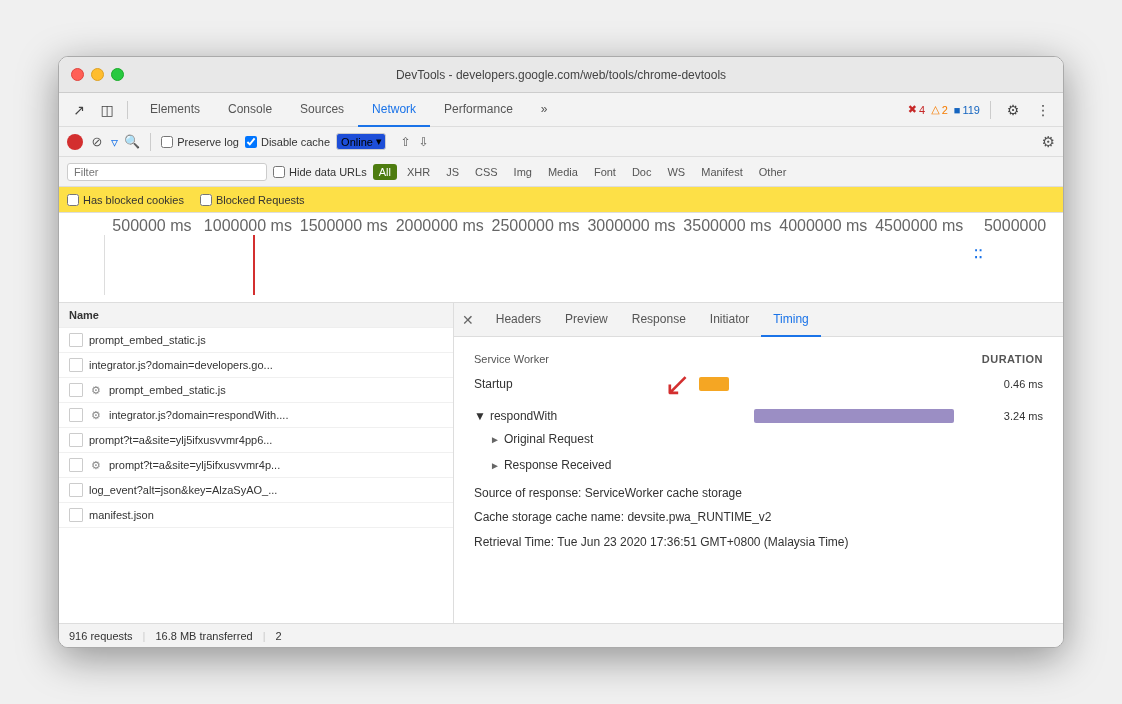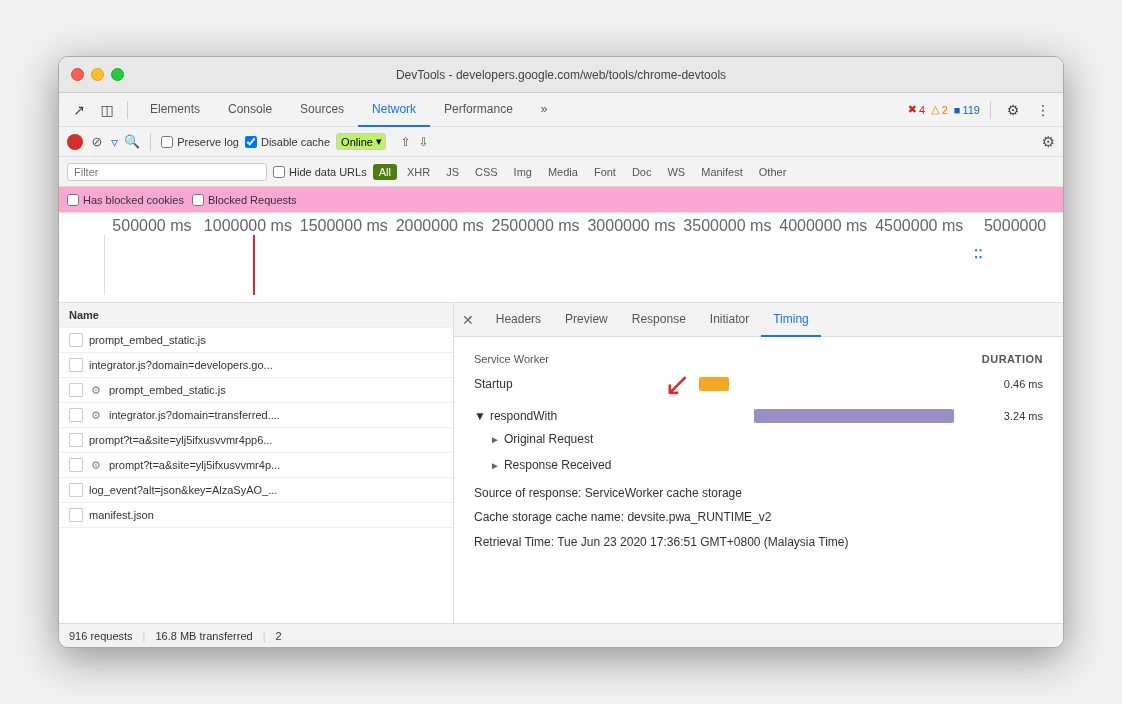--- a/index.html
+++ b/index.html
@@ -124,21 +124,21 @@
       color: #555; cursor: pointer; font-size: 13px;
     }
     .filter-icon { color: #1a73e8; cursor: pointer; font-size: 14px; }
     .search-icon { color: #555; cursor: pointer; font-size: 13px; }
     .checkbox-label {
       display: flex; align-items: flex-start; gap: 4px; cursor: pointer;
       font-size: 11px; color: #333;
     }
     .checkbox-label input { width: 12px; height: 12px; }
     .online-select {
-      background: #bef264;
+      background: #1d4ed8;
       border: 1px solid #ccc;
       border-radius: 3px;
       padding: 1px 4px;
       font-size: 11px;
       cursor: pointer;
       display: flex; align-items: center; gap: 3px;
     }
     .upload-download {
       display: flex; gap: 8px; align-items: center; color: #555;
       margin-left: 8px;
@@ -169,27 +169,27 @@
       border-radius: 3px;
       cursor: pointer;
       font-size: 11px;
       color: #555;
     }
     .filter-type.active {
       background: #4d7c0f;
       color: white;
     }
     .blocked-row {
-      background: #f9a8d4;
+      background: #fde047;
       border-bottom: 1px solid #ddd;
       display: flex;
       align-items: center;
       padding: 0 8px;
       height: 26px;
-      gap: 8px;
+      gap: 16px;
     }
     
     .timeline-area {
       background: #fff;
       border-bottom: 1px solid #ddd;
       height: 90px;
       position: relative;
       overflow: hidden;
     }
     .timeline-labels {
@@ -540,21 +540,21 @@
         <span class="file-name">integrator.js?domain=developers.go...</span>
       </div>
       <div class="file-row">
         <div class="file-icon"></div>
         <div class="file-gear">⚙</div>
         <span class="file-name">prompt_embed_static.js</span>
       </div>
       <div class="file-row">
         <div class="file-icon"></div>
         <div class="file-gear">⚙</div>
-        <span class="file-name">integrator.js?domain=transferred....</span>
+        <span class="file-name">integrator.js?domain=respondWith....</span>
       </div>
       <div class="file-row">
         <div class="file-icon"></div>
         <span class="file-name">prompt?t=a&amp;site=ylj5ifxusvvmr4pp6...</span>
       </div>
       <div class="file-row">
         <div class="file-icon"></div>
         <div class="file-gear">⚙</div>
         <span class="file-name">prompt?t=a&amp;site=ylj5ifxusvvmr4p...</span>
       </div>

